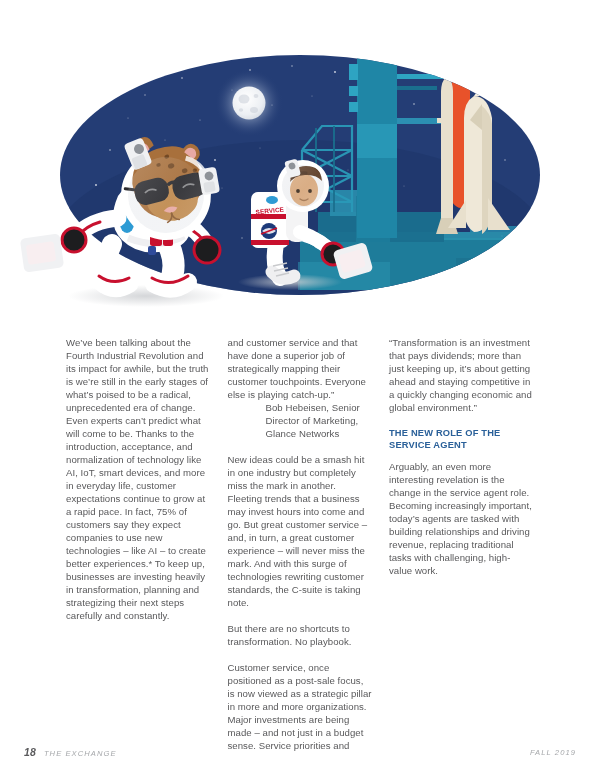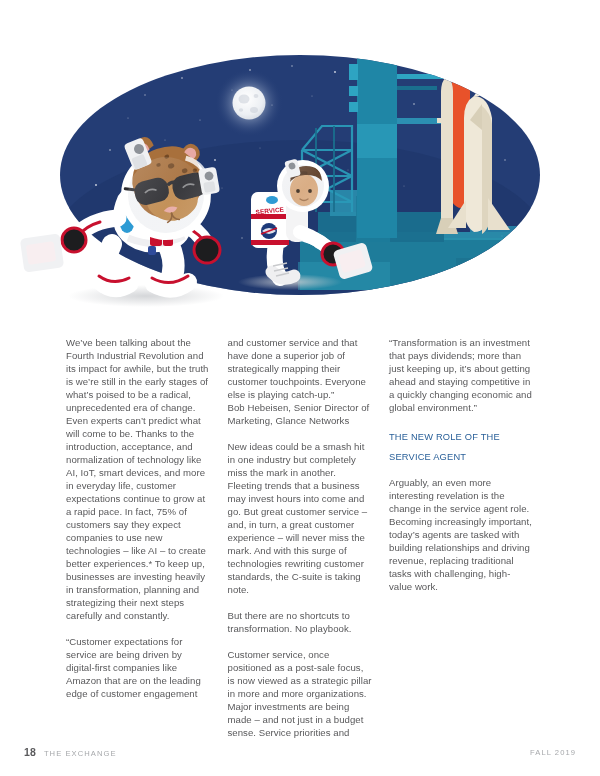--- a/index.html
+++ b/index.html
@@ -45,38 +45,40 @@
     font-size: 9.6px;
     line-height: 13px;
     color: #59595b;
     letter-spacing: 0.005em;
   }
   .col p.quote {
   }
   .col p.attrib {
     margin-top: -13px;
     font-style: normal;
+    margin-left: 38px;
   }
   .section-head {
     margin: 0 0 9px 0;
     font-size: 9.3px;
-    line-height: 20px;
-    font-weight: normal;
+    line-height: 12px;
+    font-weight: bold;
     color: #2a6099;
     letter-spacing: 0.02em;
     text-transform: uppercase;
   }
 
   
   .footer {
     position: absolute;
     left: 0;
     bottom: 0;
     width: 600px;
     height: 44px;
+    font-style: italic;
   }
   .footer-left {
     position: absolute;
     left: 24px;
     top: 14px;
     display: flex;
     align-items: baseline;
     gap: 8px;
   }
   .folio {
@@ -388,21 +390,20 @@
       <circle cx="209" cy="176" r="4.4" fill="#8e9298" transform="rotate(-10 209 176)"></circle>
       <rect x="204" y="182" width="11" height="10" rx="2" fill="#dfe1e4" transform="rotate(-10 209 187)"></rect>
     </g>
   </svg>
 </div>
 
 <div class="article">
 
   <div class="col">
     <p>We’ve been talking about the Fourth Industrial Revolution and its impact for awhile, but the truth is we’re still in the early stages of what’s poised to be a radical, unprecedented era of change. Even experts can’t predict what will come to be. Thanks to the introduction, acceptance, and normalization of technology like AI, IoT, smart devices, and more in everyday life, customer expectations continue to grow at a rapid pace. In fact, 75% of customers say they expect companies to use new technologies – like AI – to create better experiences.* To keep up, businesses are investing heavily in transformation, planning and strategizing their next steps carefully and constantly.</p>
-    <p class="quote">“Customer expectations for service are being driven by digital-first companies like Amazon that are on the leading edge of customer engagement</p>
   </div>
 
   <div class="col">
     <p class="quote">and customer service and that have done a superior job of strategically mapping their customer touchpoints. Everyone else is playing catch-up.”</p>
     <p class="attrib">Bob Hebeisen, Senior Director of Marketing, Glance Networks</p>
     <p>New ideas could be a smash hit in one industry but completely miss the mark in another. Fleeting trends that a business may invest hours into come and go. But great customer service – and, in turn, a great customer experience – will never miss the mark. And with this surge of technologies rewriting customer standards, the C-suite is taking note.</p>
     <p>But there are no shortcuts to transformation. No playbook.</p>
     <p>Customer service, once positioned as a post-sale focus, is now viewed as a strategic pillar in more and more organizations. Major investments are being made – and not just in a budget sense. Service priorities and</p>
   </div>
 

